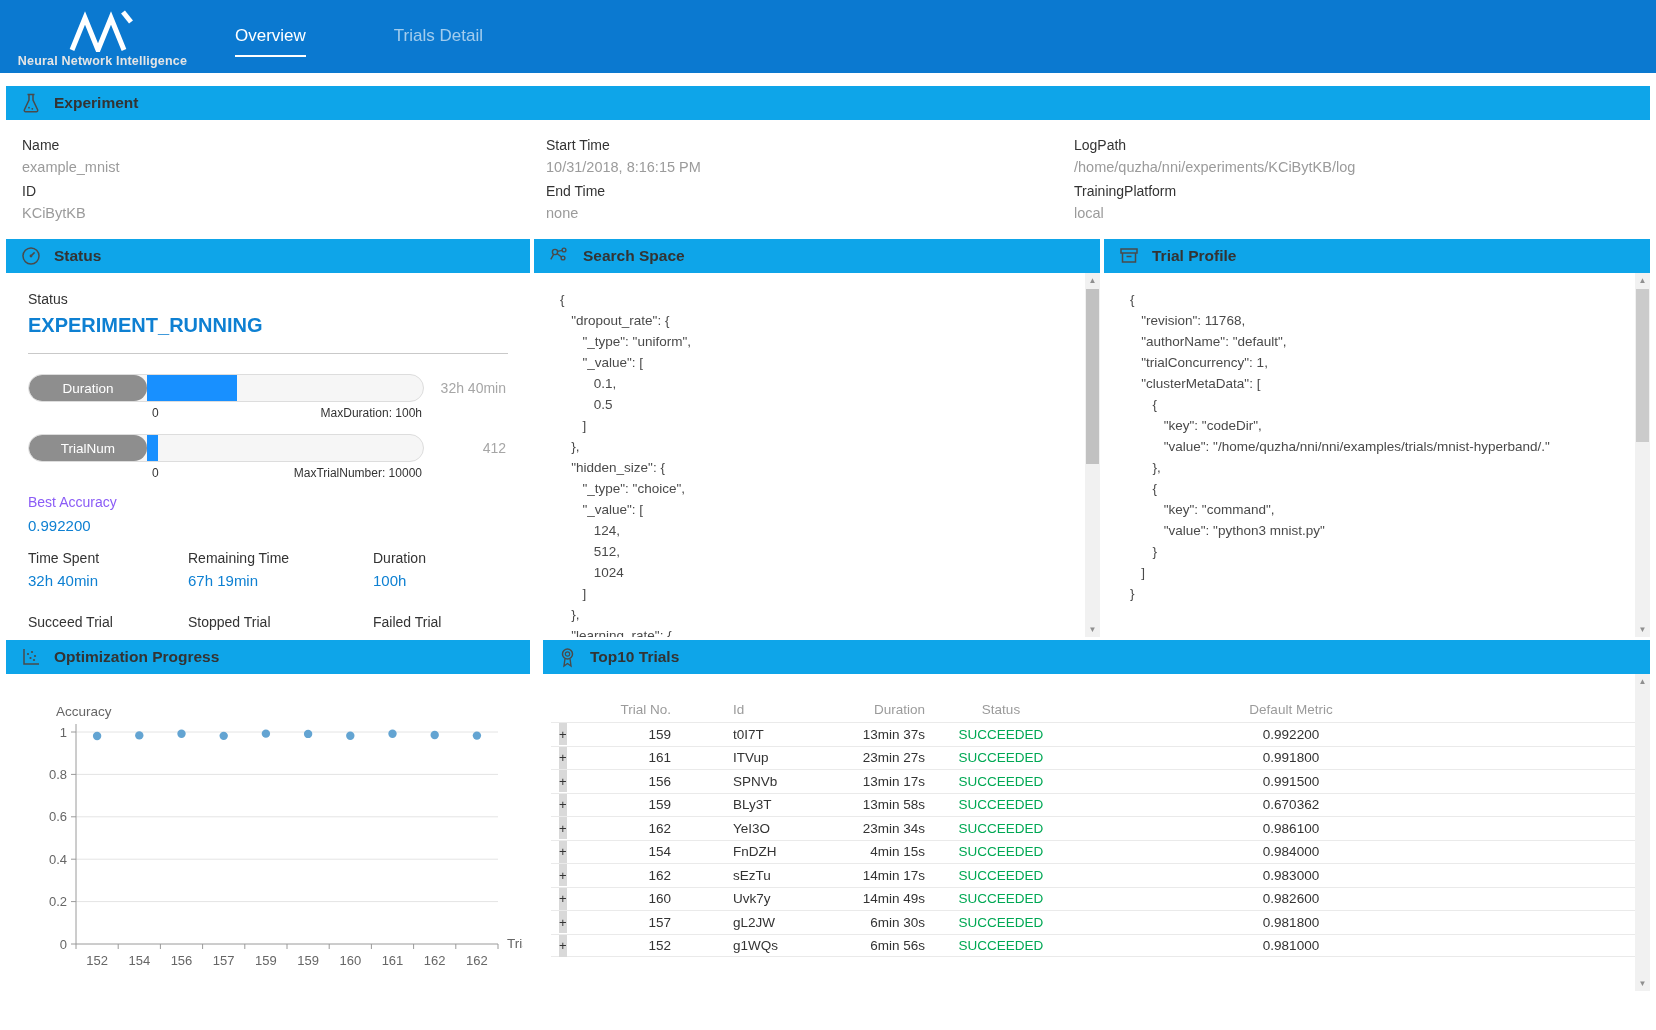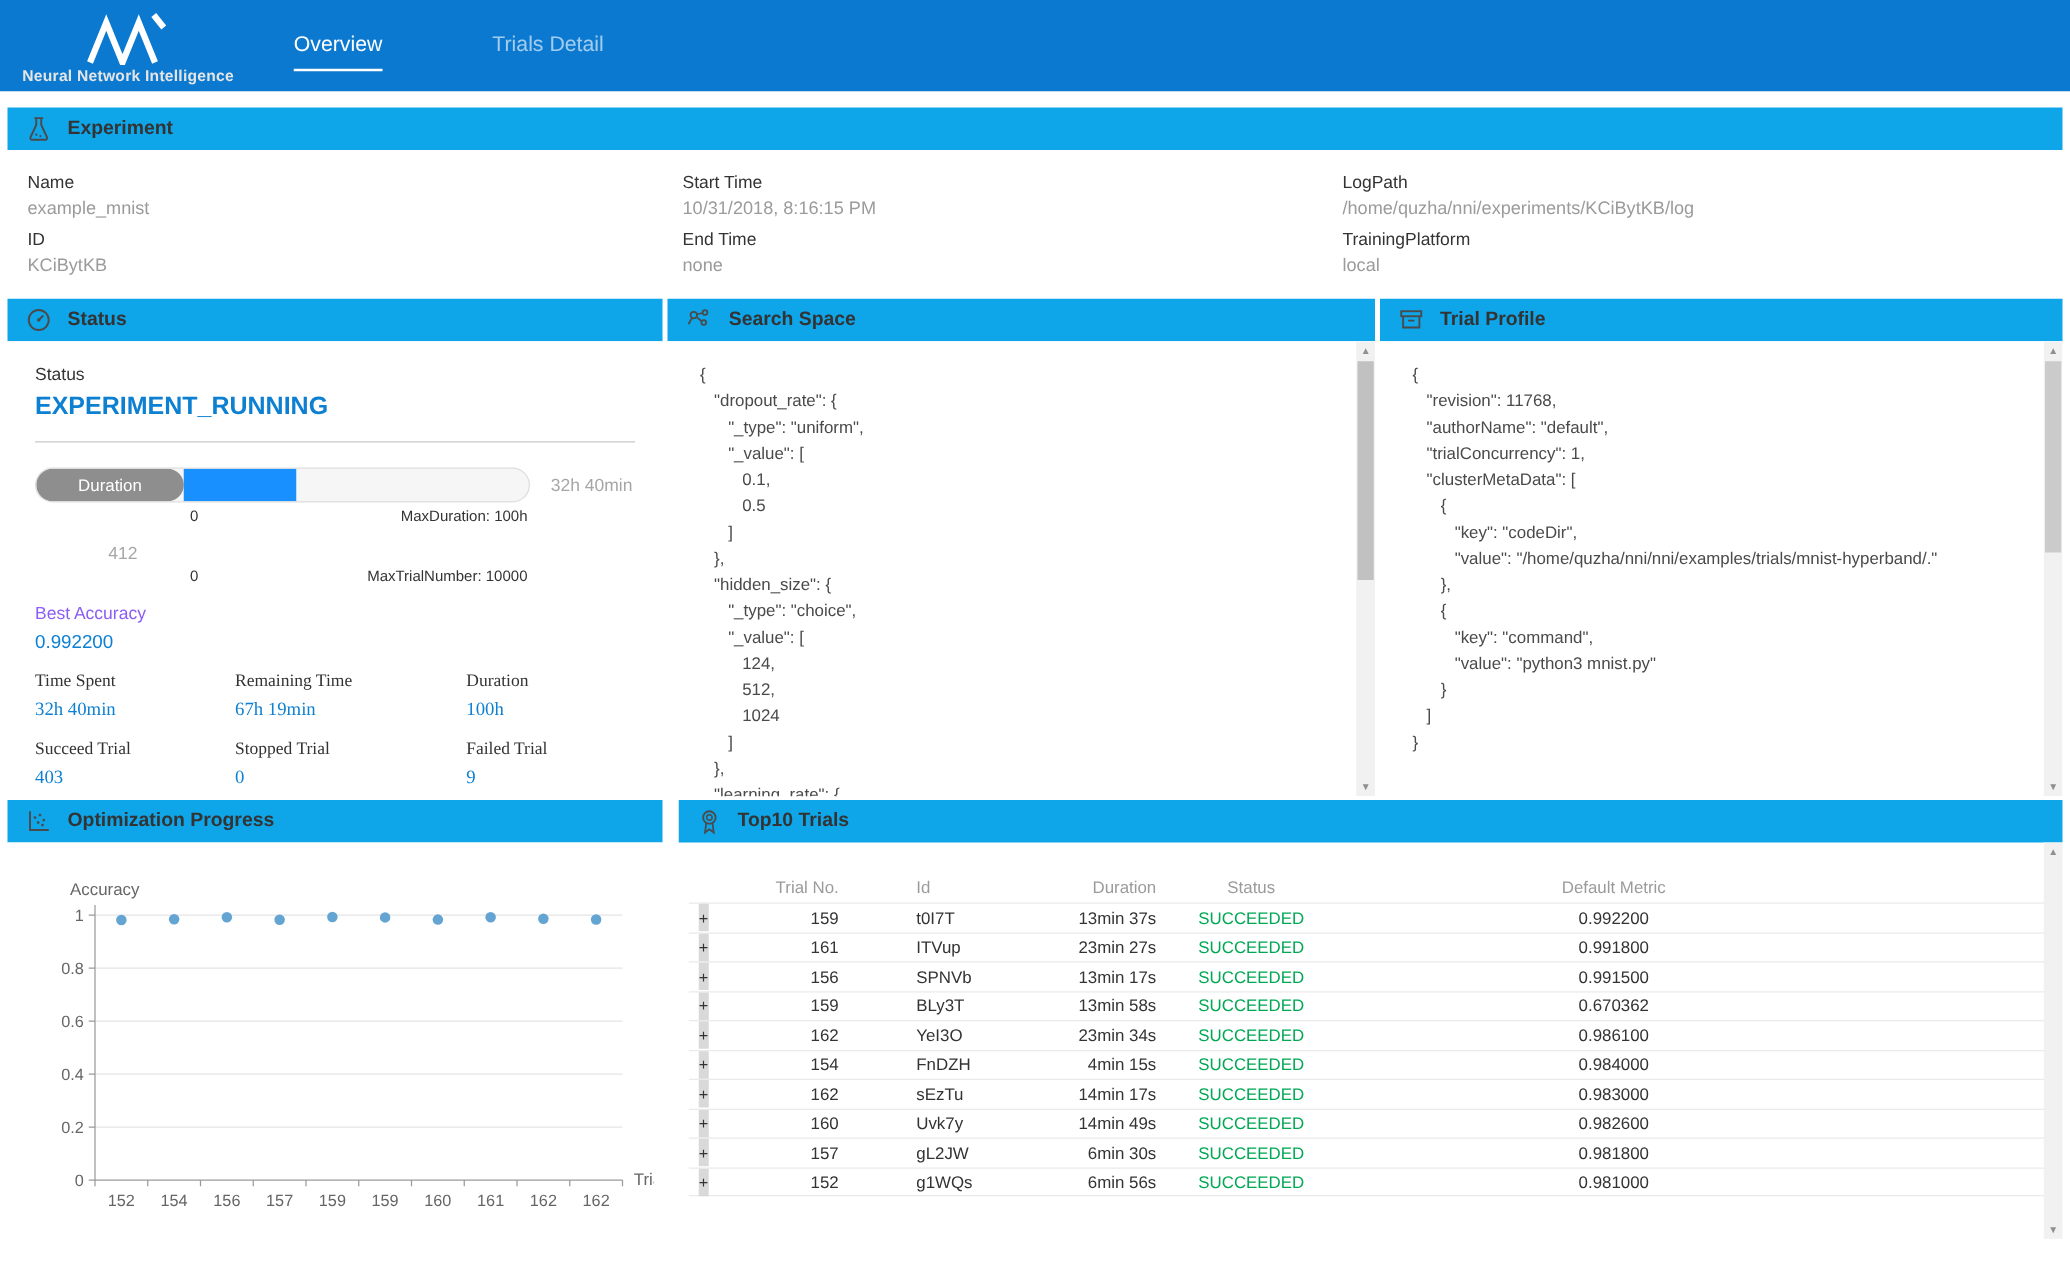--- a/index.html
+++ b/index.html
@@ -46,21 +46,21 @@
   .bar-label { width:118px; background:#8e8e8e; color:#fff; font-size:13.5px;
                display:flex; align-items:center; justify-content:center; border-radius:15px; }
   .bar-track { flex:1; position:relative; }
   .bar-fill { position:absolute; left:0; top:0; bottom:0; background:#1890ff; }
   .bar-value { width:84px; text-align:right; color:#a6a6a6; font-size:14px; padding-right:2px; }
   .bar-sub { display:flex; justify-content:space-between; font-size:12px; color:#333;
              margin:4px 86px 14px 124px; }
 
   .best-label { font-size:14px; color:#8b5cf6; margin-top:10px; }
   .best-value { font-size:15px; color:#0e80d2; margin:7px 0 16px 0; }
-  .stats-grid { display:grid; grid-template-columns:160px 185px 1fr; row-gap:7px;font-family:Liberation Serif, serif; }
+  .stats-grid { display:grid; grid-template-columns:160px 185px 1fr; row-gap:17px; }
   .stat .f-label { margin-bottom:6px; }
   .stat-value { font-size:15px; color:#0e80d2; margin-bottom:8px; }
 
   .json-pre { font-family:"Liberation Sans", sans-serif; font-size:13.5px; line-height:21px;
               color:#4a4a4a; padding:16px 26px 0 26px; white-space:pre; }
 
   
   .vscroll { position:absolute; top:0; right:0; bottom:0; width:15px; background:#f1f1f1; }
   .vs-arrow { position:absolute; left:0; width:15px; height:15px; color:#8f8f8f; font-size:8px;
               display:flex; align-items:center; justify-content:center; cursor:pointer; }
@@ -166,20 +166,26 @@
             </div>
           </div>
           <div class="bar-value">32h 40min</div>
         </div>
         <div class="bar-sub">
           <span>0</span>
           <span>MaxDuration: 100h</span>
         </div>
 
         <div class="bar-row">
+          <div class="bar-pill">
+            <div class="bar-label">TrialNum</div>
+            <div class="bar-track">
+              <div class="bar-fill" style="width: 4.1%;"></div>
+            </div>
+          </div>
           <div class="bar-value">412</div>
         </div>
         <div class="bar-sub">
           <span>0</span>
           <span>MaxTrialNumber: 10000</span>
         </div>
 
         <div class="best-label">Best Accuracy</div>
         <div class="best-value">0.992200</div>
 

